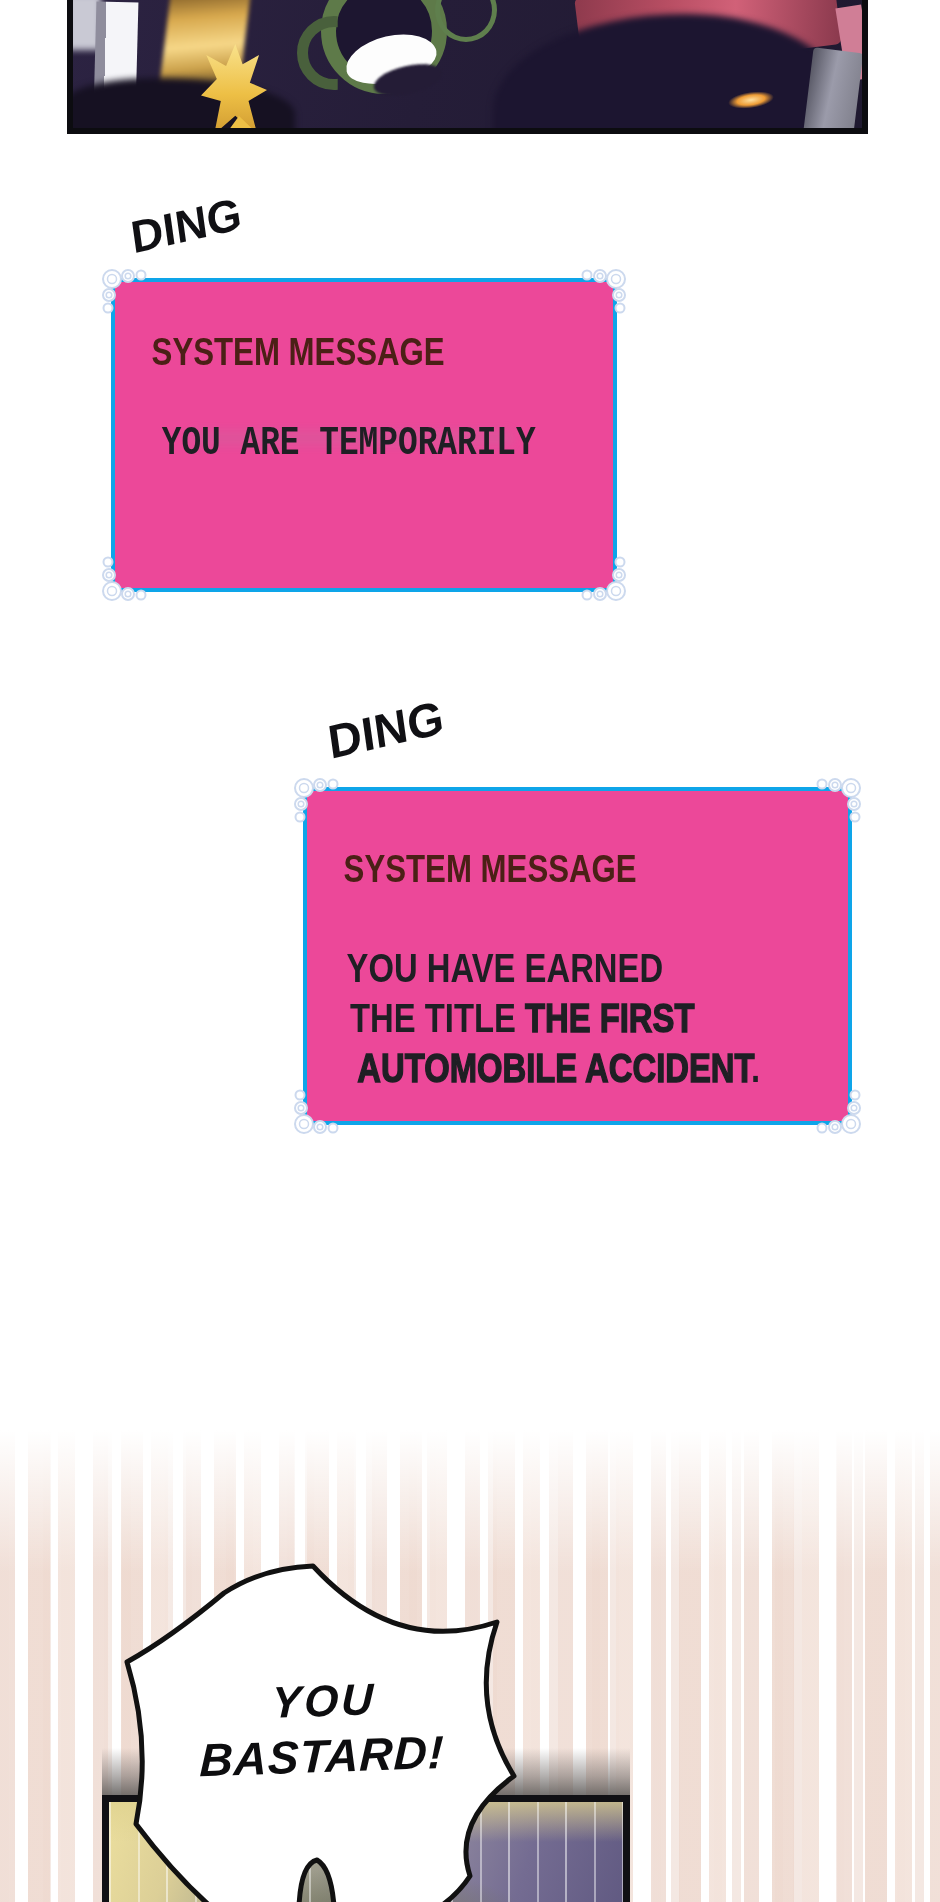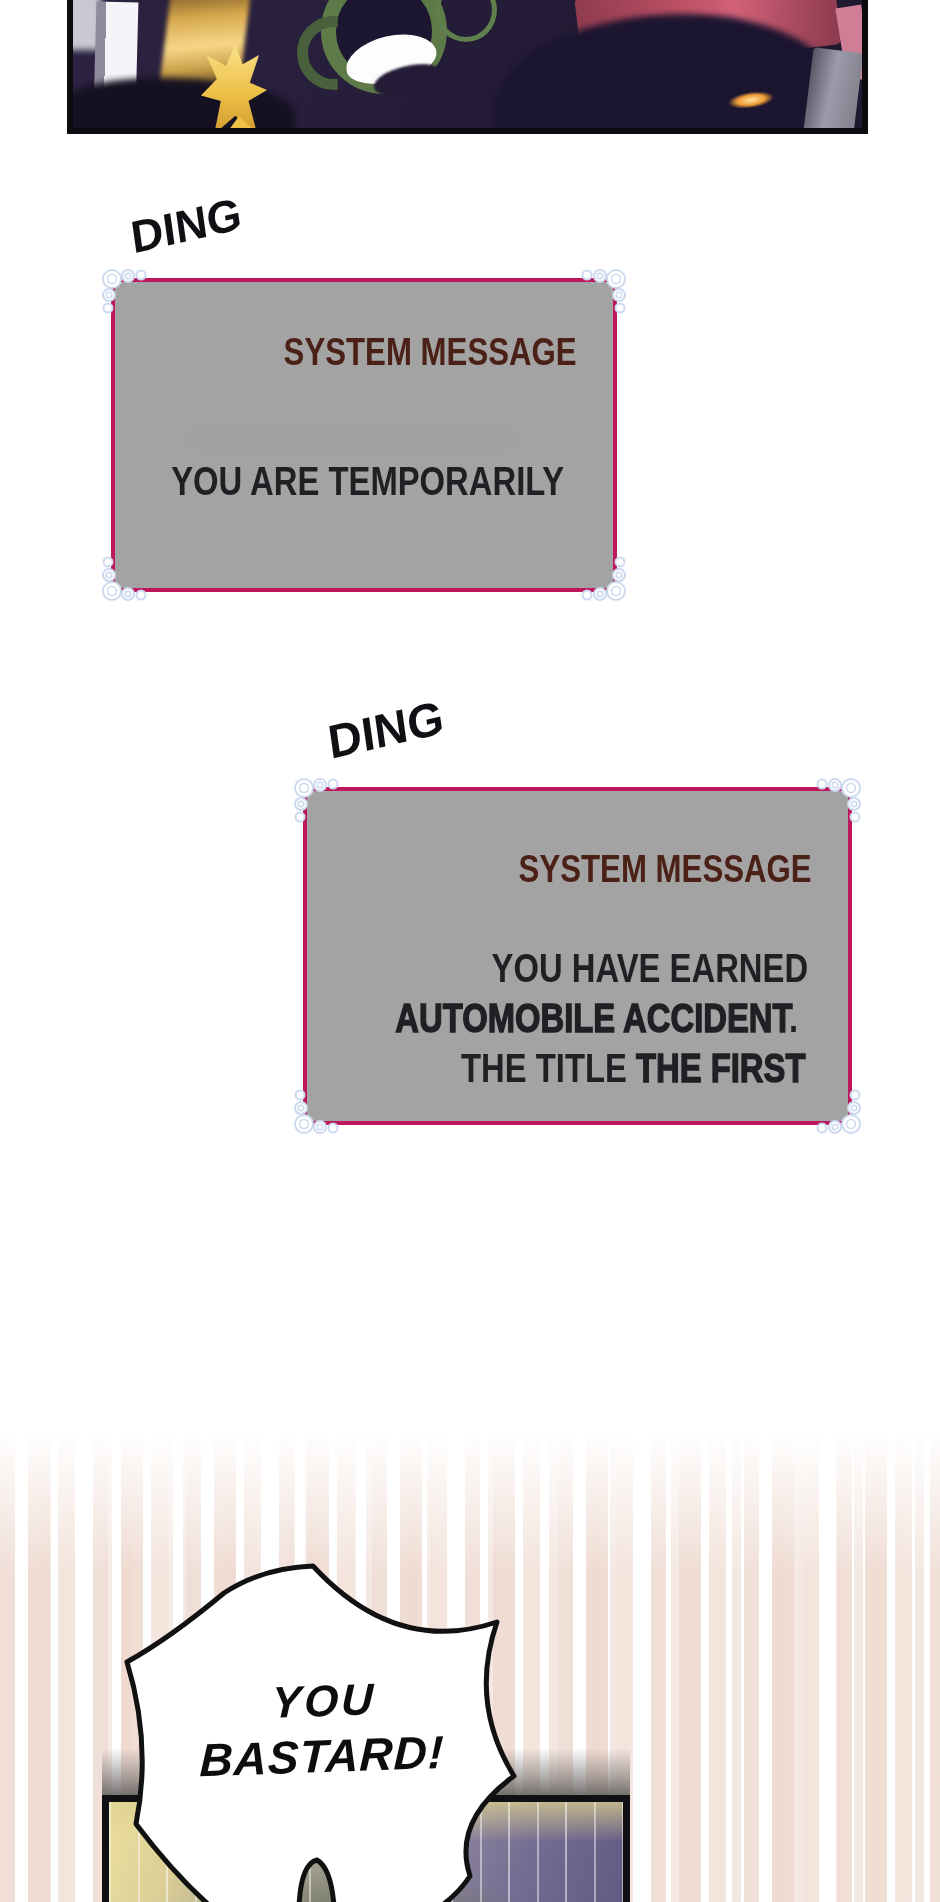--- a/index.html
+++ b/index.html
@@ -42,30 +42,30 @@
       clip-path:polygon(50% 0,100% 70%,60% 100%,20% 60%);}
   .tp-glint{left:655px;top:92px;width:46px;height:16px;transform:rotate(-8deg);
       background:radial-gradient(closest-side,#ffe0a0,#ee9c35 60%,rgba(238,156,53,0));}
 
   
   .sfx{position:absolute;font-weight:800;color:#101014;white-space:nowrap;}
   .sfx1{left:130px;top:200px;font-size:45px;transform:rotate(-13deg) skewX(-5deg);}
   .sfx2{left:327px;top:702px;font-size:47px;transform:rotate(-13deg) skewX(-5deg);}
 
   
-  .msgbox{position:absolute;box-sizing:border-box;background:#a3a3a3;border:4px solid #be185d;
-          text-align:right;}
+  .msgbox{position:absolute;box-sizing:border-box;background:#ec4899;border:4px solid #0ea5e9;
+          text-align:left;}
   .box1{left:111px;top:278px;width:506px;height:314px;}
   .box2{left:303px;top:787px;width:549px;height:338px;}
   .msg-title{color:#4b2016;font-weight:700;}
   .box1 .msg-title{margin-top:48px;font-size:39px;}
   .box2 .msg-title{margin-top:56px;font-size:39px;}
   .msg-body{color:#1f1f24;font-weight:700;}
-  .box1 .msg-body{margin-top:82px;font-size:41px;line-height:50px;}
-  .box2 .msg-body{margin-top:52px;font-size:41px;line-height:50px;margin-left:28px;}
+  .box1 .msg-body{margin-top:44px;font-size:41px;line-height:50px;font-family:Liberation Mono, monospace;}
+  .box2 .msg-body{margin-top:52px;font-size:41px;line-height:50px;}
   .condensed{display:inline-block;transform:scaleX(.8);white-space:nowrap;}
   .seg-b{-webkit-text-stroke:1.4px #1f1f24;}
   .smudge{position:absolute;left:15%;top:148px;width:65%;height:16px;border-radius:8px;
           background:rgba(150,150,162,.14);filter:blur(5px);}
   .orn{position:absolute;width:64px;height:64px;}
   .orn.tl{left:-18px;top:-18px;}
   .orn.tr{right:-18px;top:-18px;transform:scaleX(-1);}
   .orn.bl{left:-18px;bottom:-18px;transform:scaleY(-1);}
   .orn.br{right:-18px;bottom:-18px;transform:scale(-1,-1);}
 
@@ -261,24 +261,24 @@
       </g>
     </svg>
     <div class="msg-title">
       <span class="condensed">SYSTEM MESSAGE</span>
     </div>
     <div class="msg-body">
       <div>
         <span class="condensed">YOU HAVE EARNED</span>
       </div>
       <div>
-        <span class="condensed"><span class="seg-b">AUTOMOBILE ACCIDENT</span><span>.</span></span>
+        <span class="condensed"><span>THE TITLE </span><span class="seg-b">THE FIRST</span></span>
       </div>
       <div>
-        <span class="condensed"><span>THE TITLE </span><span class="seg-b">THE FIRST</span></span>
+        <span class="condensed"><span class="seg-b">AUTOMOBILE ACCIDENT</span><span>.</span></span>
       </div>
     </div>
   </div>
 
   <svg class="bubble-svg" viewBox="0 0 940 1902">
     <path d="M313 1566
          Q396 1656 497 1622
          Q469 1703 514 1776
          Q452 1821 470 1876
          Q459 1893 441 1906

